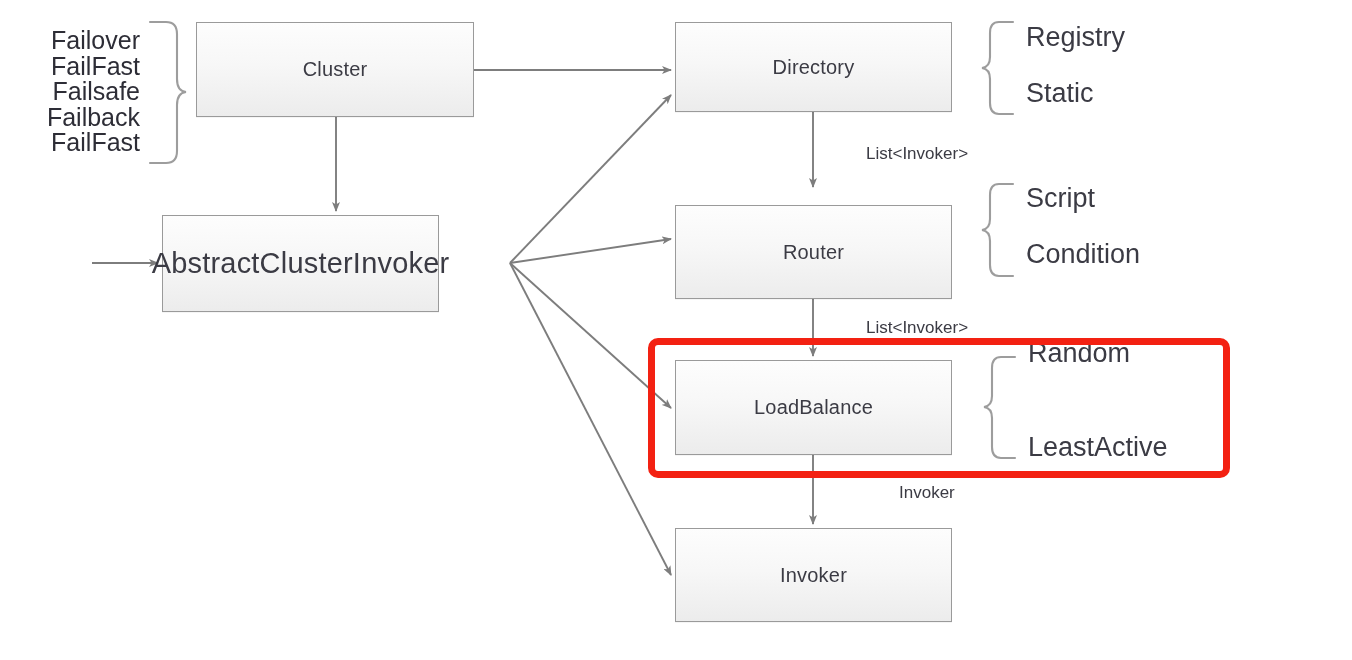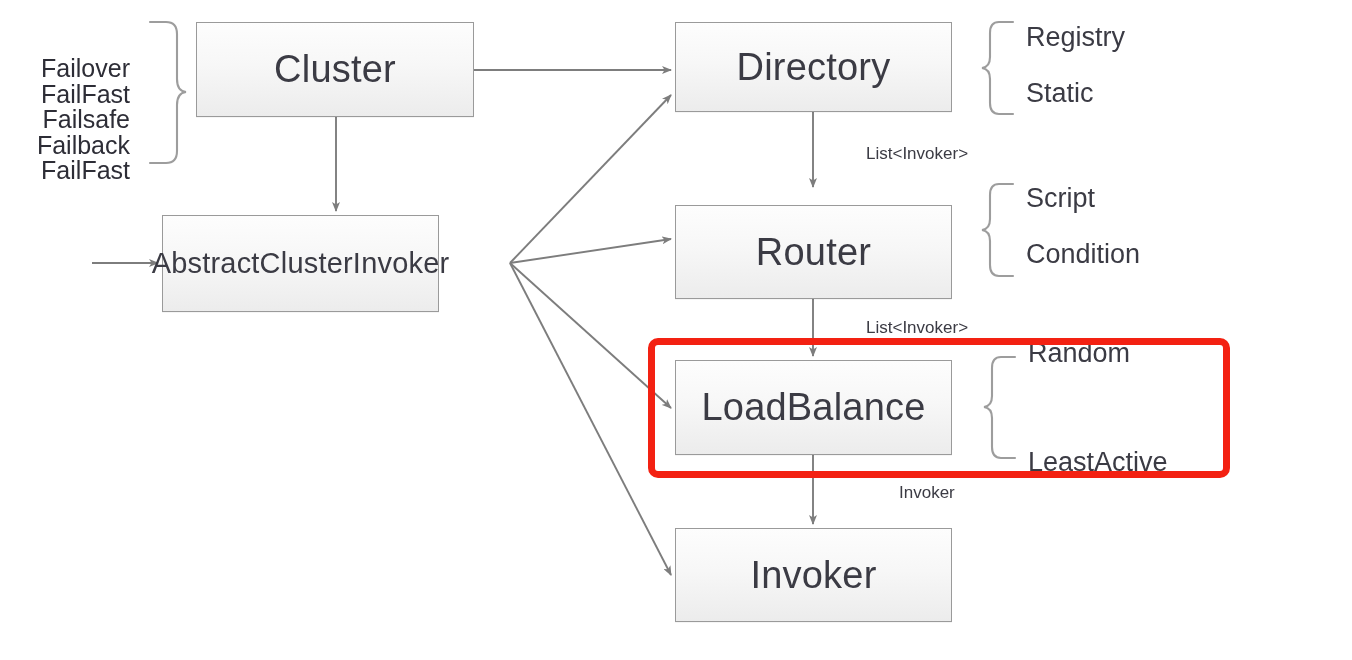--- a/index.html
+++ b/index.html
@@ -27,21 +27,21 @@
   }
   .node {
     position: absolute;
     box-sizing: border-box;
     border: 1.6px solid #9a9a9a;
     background: linear-gradient(to bottom, #fdfdfd 0%, #f7f7f7 45%, #ececec 100%);
     display: flex;
     align-items: center;
     justify-content: center;
     color: #3b3b44;
-    font-size: 38px;
+    font-size: 20px;
     letter-spacing: 0.2px;
     box-shadow: 0 1px 0 rgba(0,0,0,0.04);
   }
   .node-label {
     white-space: nowrap;
   }
   .node.small-text { font-size: 29px; }
   .opt {
     position: absolute;
     color: #3b3b44;
@@ -129,36 +129,36 @@
   </div>
 
   <div class="node" style="left:675px; top:360px; width:277px; height:95px;">
     <span class="node-label">LoadBalance</span>
   </div>
 
   <div class="node" style="left:675px; top:528px; width:277px; height:94px;">
     <span class="node-label">Invoker</span>
   </div>
 
-  <div class="strategy-list" style="left:0; top:28px; width:130px;margin-top:28px;">
+  <div class="strategy-list" style="left:10px; top:28px; width:130px;">
     <div>Failover</div>
     <div>FailFast</div>
     <div>Failsafe</div>
     <div>Failback</div>
     <div>FailFast</div>
   </div>
 
   <div class="opt" style="left:1026px; top:22px;">Registry</div>
   <div class="opt" style="left:1026px; top:78px;">Static</div>
 
   <div class="opt" style="left:1026px; top:183px;">Script</div>
   <div class="opt" style="left:1026px; top:239px;">Condition</div>
 
   <div class="opt" style="left:1028px; top:338px;">Random</div>
-  <div class="opt" style="left:1028px; top:447px;">LeastActive</div>
+  <div class="opt" style="left:1028px; top:432px;">LeastActive</div>
 
   <div class="edge-label" style="left:866px; top:144px;">List&lt;Invoker&gt;</div>
   <div class="edge-label" style="left:866px; top:318px;">List&lt;Invoker&gt;</div>
   <div class="edge-label" style="left:899px; top:483px;">Invoker</div>
 
   <div class="highlight-box" style="left:648px; top:338px; width:582px; height:140px;"></div>
 
 </div>
 
 </body></html>

